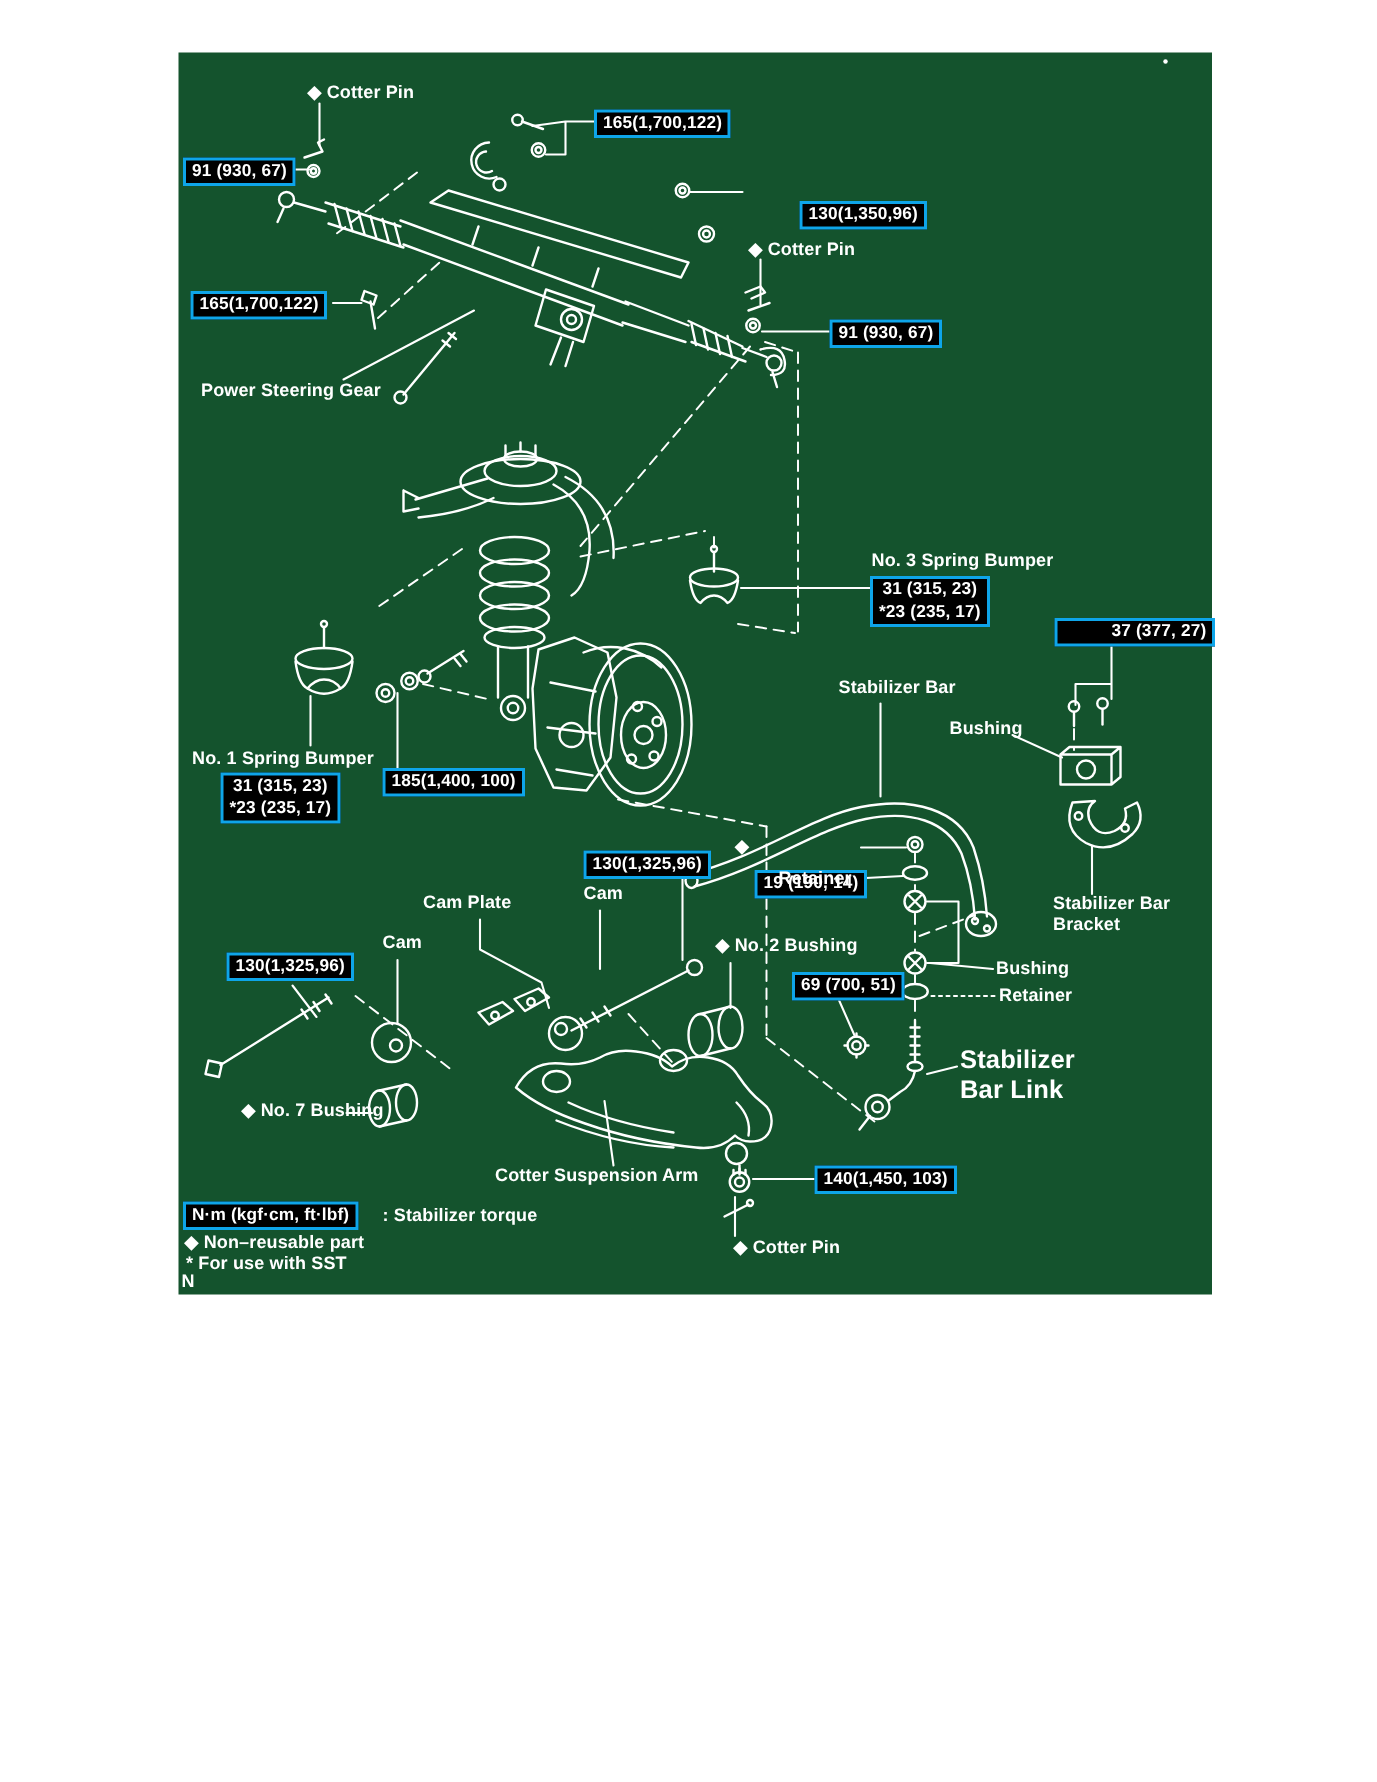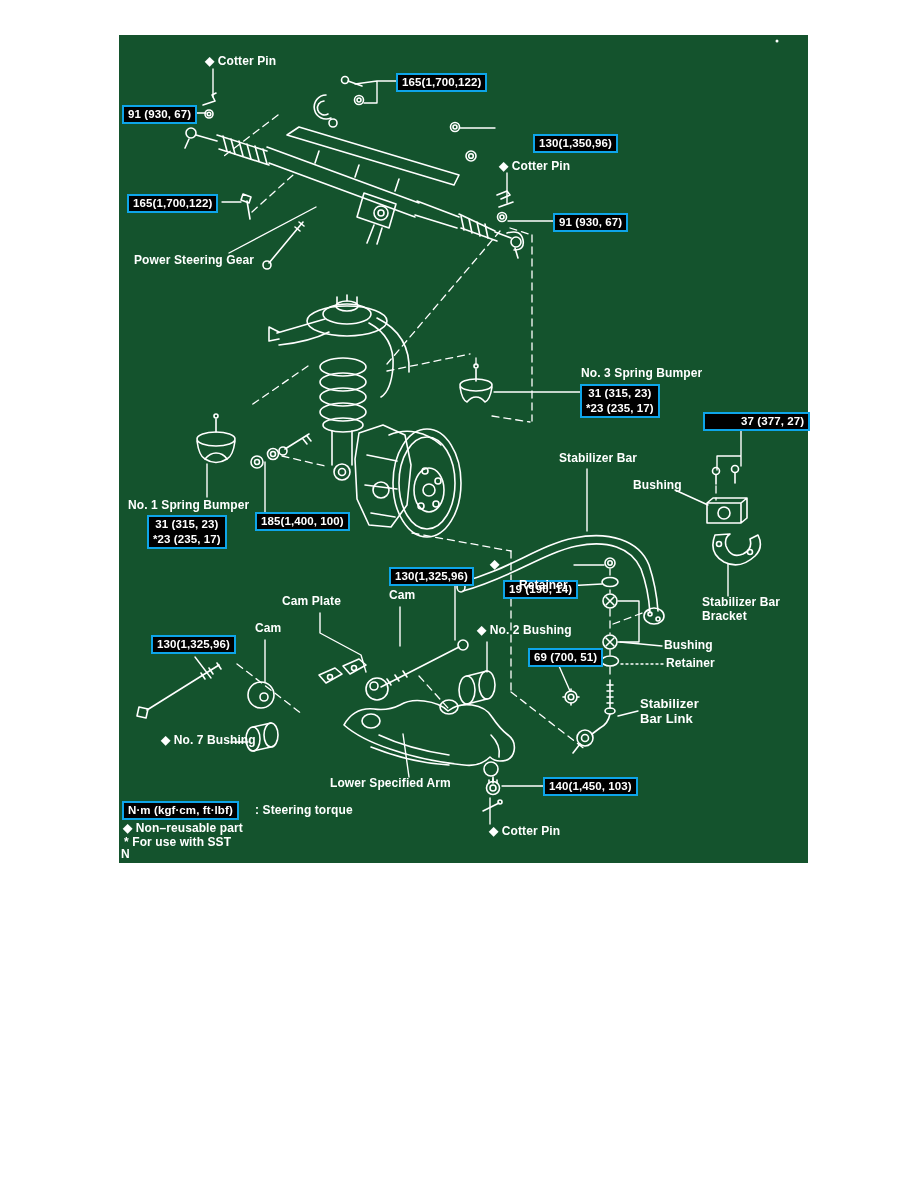--- a/index.html
+++ b/index.html
@@ -4,21 +4,21 @@
 <style>
   html,body{margin:0;padding:0;}
   .page{position:relative;width:918px;height:1188px;background:#ffffff;overflow:hidden;
         font-family:"Liberation Sans", sans-serif;}
   .canvas{position:absolute;left:119px;top:35px;width:689px;height:828px;background:#14532d;}
   .canvas svg{position:absolute;left:0;top:0;}
   .lbl{position:absolute;color:#fff;font-weight:bold;font-size:12px;line-height:1.15;
        white-space:nowrap;letter-spacing:0.1px;}
   .lbl.boxed{border:2px solid #0ea5e9;padding:0 4px;font-size:11.5px;line-height:1.3;
              text-align:center;background:#000;}
-  .lbl.big{font-size:13px;}
+  .lbl.big{font-size:17px;}
   .lbl .ln{display:block;}
 </style>
 </head>
 <body>
 
 <div class="page">
   <div class="canvas">
 
     <svg width="689" height="828" viewBox="0 0 689 828" stroke="#fff" fill="none" stroke-width="1.6" stroke-linecap="round" stroke-linejoin="round">
 
@@ -302,23 +302,23 @@
         <div class="lbl" style="left: 547px; top: 622px;">Retainer</div>
         <div class="lbl" style="left: 583px; top: 561px;">
           <span class="ln">Stabilizer Bar</span>
           <span class="ln">Bracket</span>
         </div>
         <div class="lbl big" style="left: 521px; top: 662px;">
           <span class="ln">Stabilizer</span>
           <span class="ln">Bar Link</span>
         </div>
         <div class="lbl" style="left: 42px; top: 699px;">◆ No. 7 Bushing</div>
-        <div class="lbl" style="left: 211px; top: 742px;">Lower Specified Arm</div>
+        <div class="lbl" style="left: 211px; top: 742px;">Cotter Suspension Arm</div>
         <div class="lbl boxed" style="left: 424px; top: 742px; text-align: right;">140(1,450, 103)</div>
         <div class="lbl" style="left: 370px; top: 790px;">◆ Cotter Pin</div>
         <div class="lbl boxed" style="left: 3px; top: 766px;">N·m (kgf·cm, ft·lbf)</div>
-        <div class="lbl" style="left: 136px; top: 769px;">: Steering torque</div>
+        <div class="lbl" style="left: 136px; top: 769px;">: Stabilizer torque</div>
         <div class="lbl" style="left: 4px; top: 787px;">◆ Non–reusable part</div>
         <div class="lbl" style="left: 5px; top: 801px;">* For use with SST</div>
         <div class="lbl" style="left: 2px; top: 813px;">N</div>
       </div>
   </div>
 </div>
 
 </body></html>

